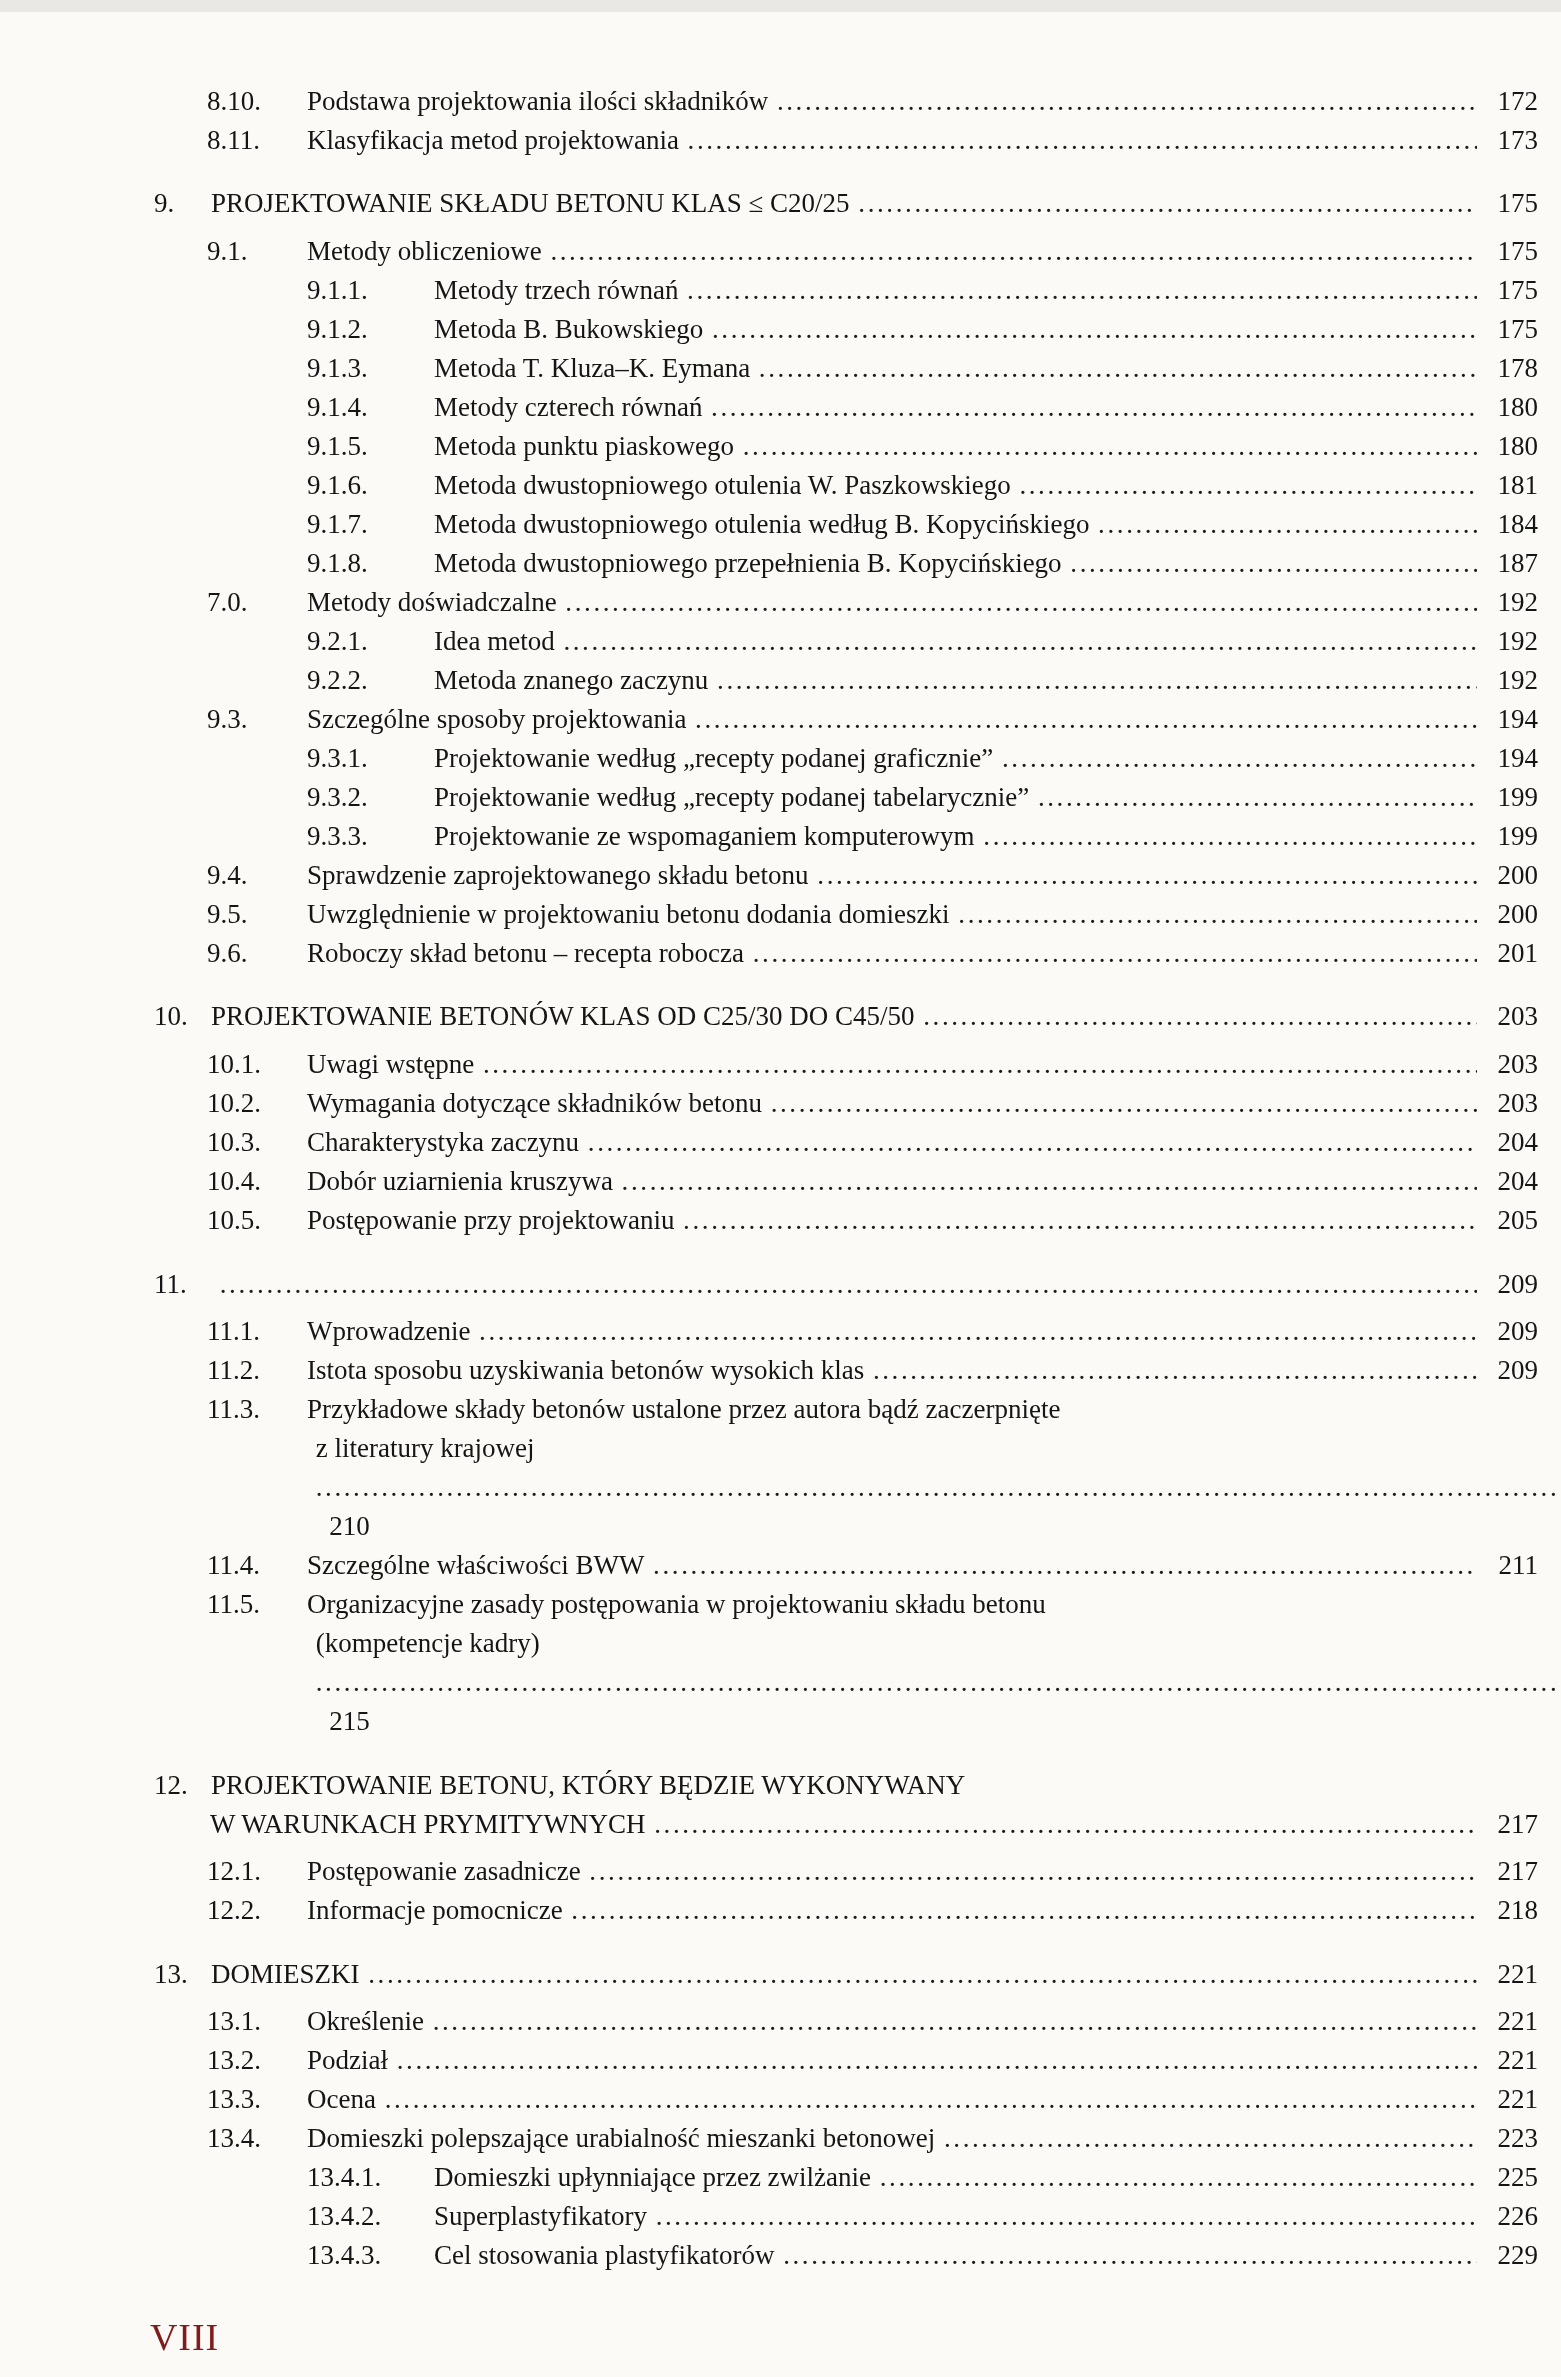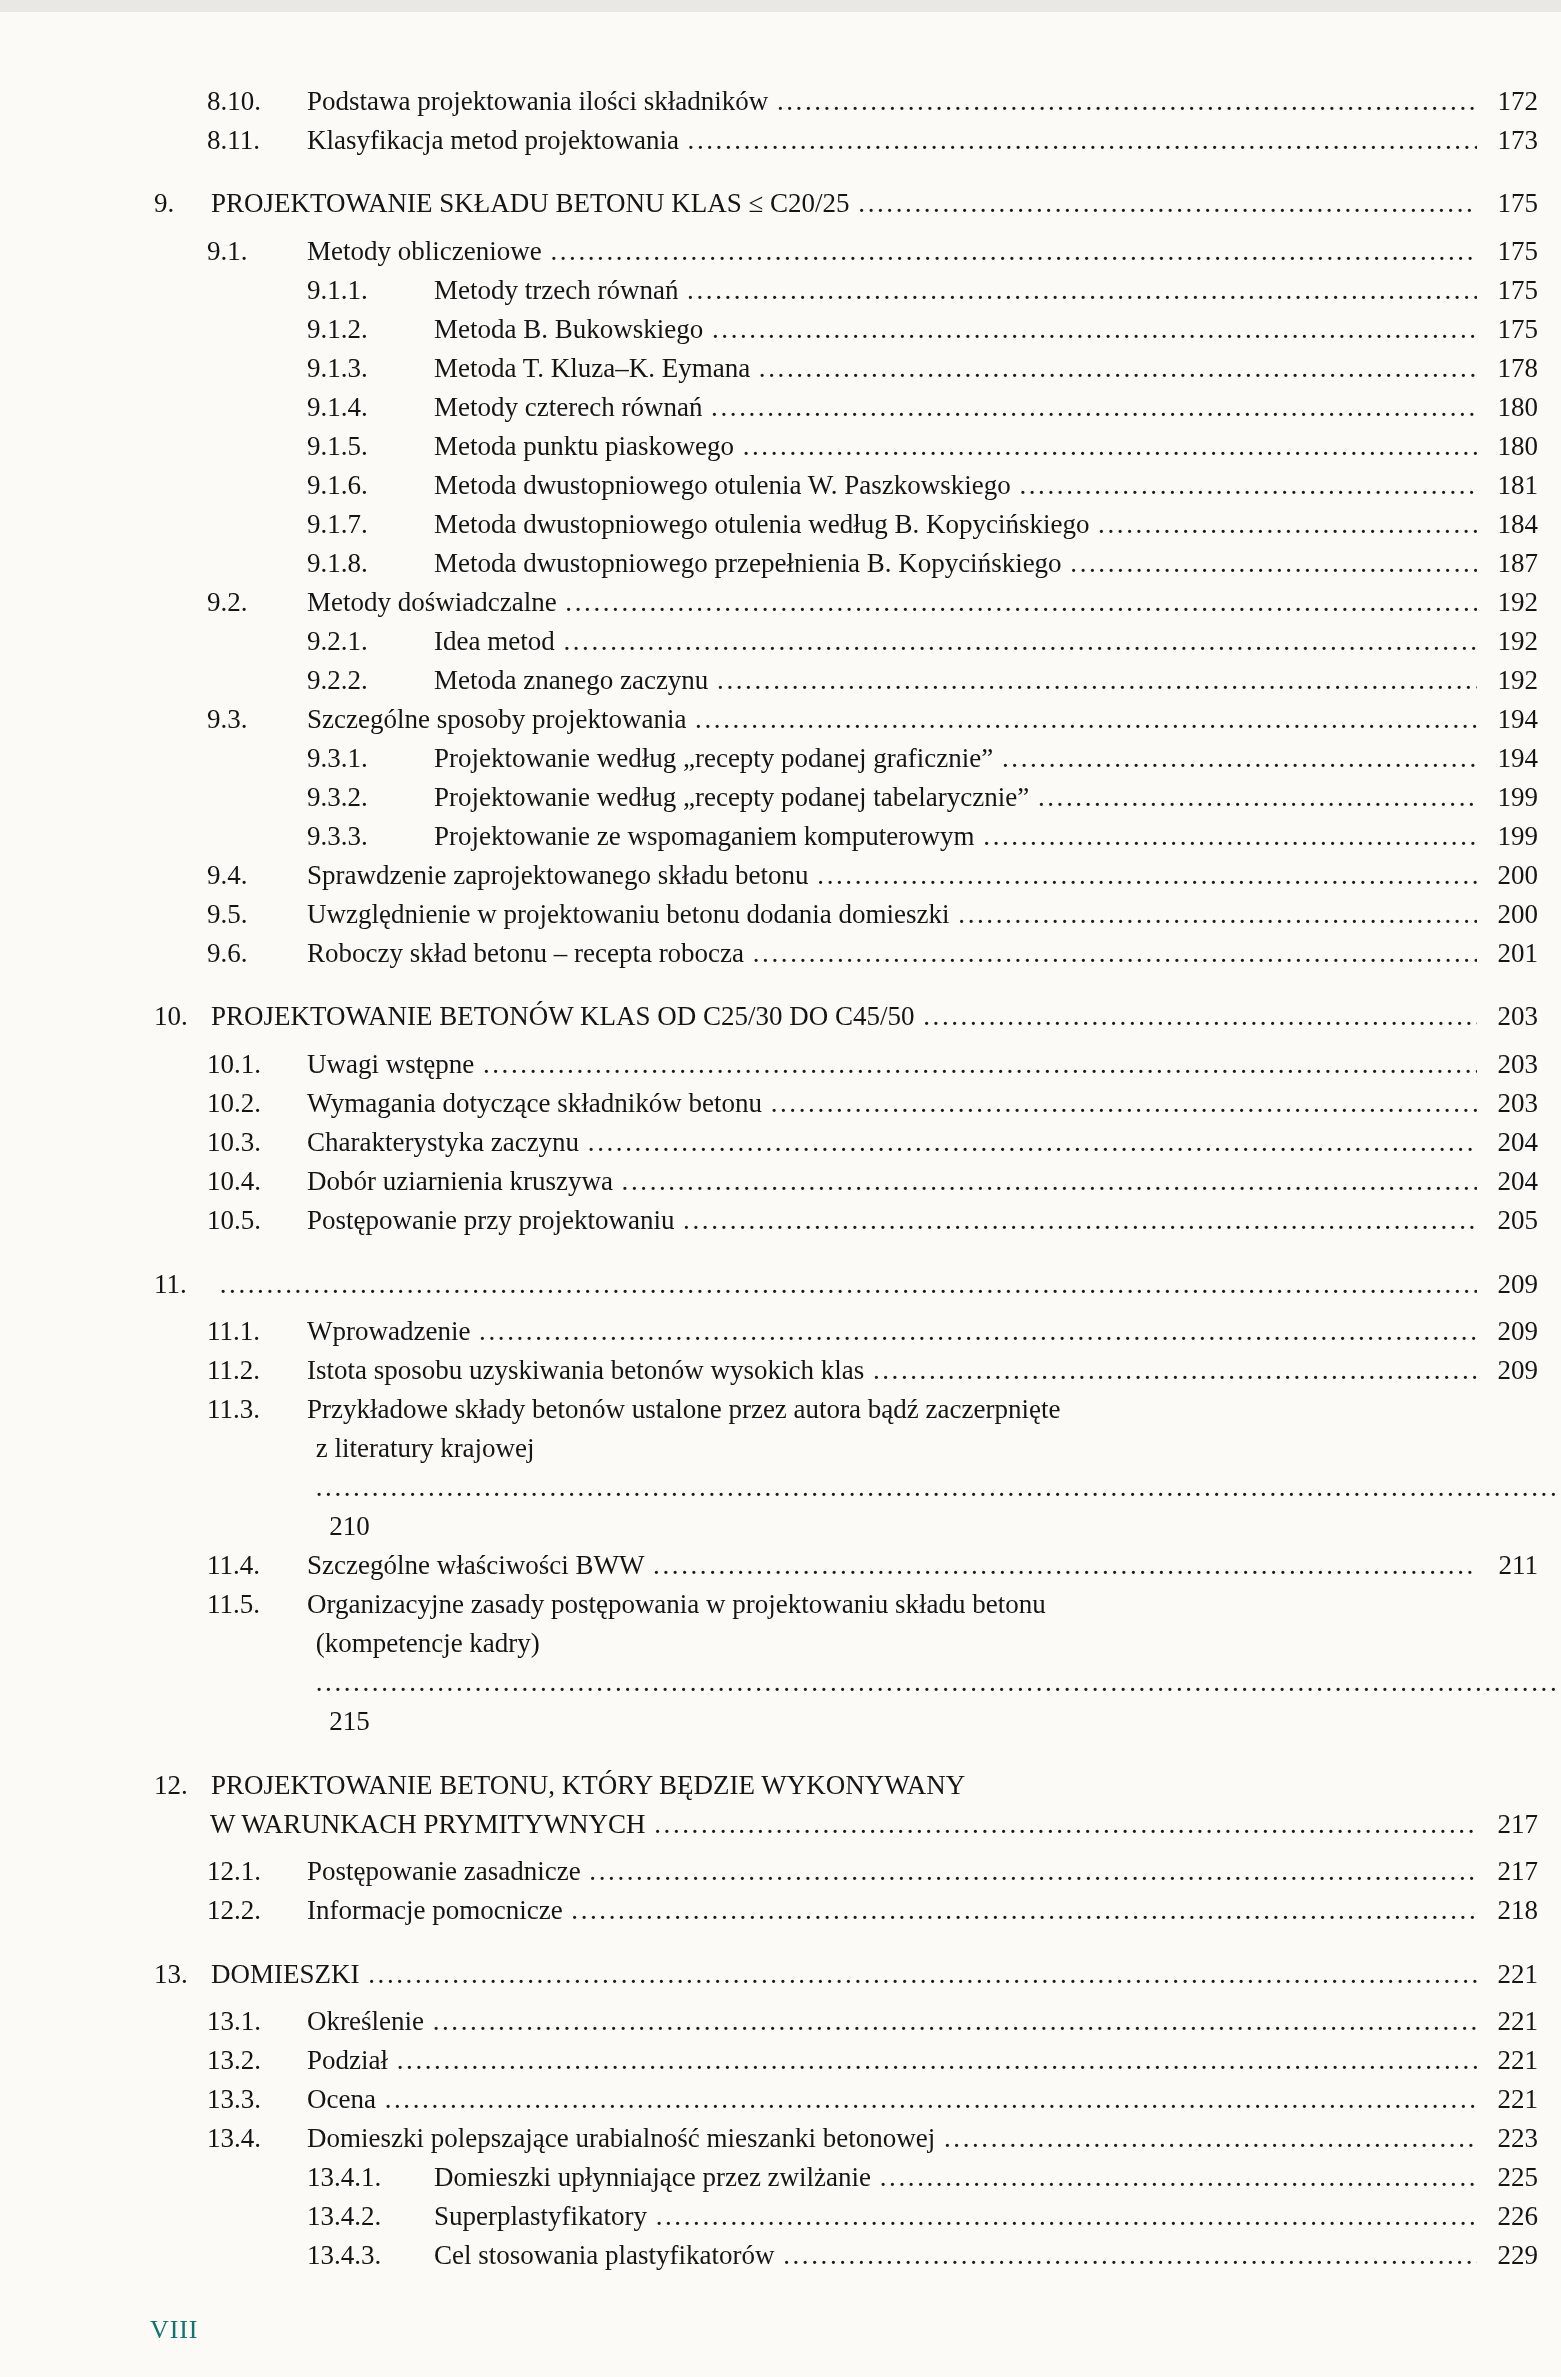--- a/index.html
+++ b/index.html
@@ -49,23 +49,23 @@
   .pagenum {
     flex-shrink: 0;
     min-width: 54px;
     text-align: right;
   }
   .chapter-start { margin-top: 24.4px; }
   .chapter-after { margin-bottom: 8.7px; }
   .footer {
     margin-top: 40px;
     padding-left: 150px;
-    font-size: 26px;
+    font-size: 38px;
     letter-spacing: 0.9px;
-    color: #0f766e;
+    color: #7f1d1d;
   }
 </style>
 </head>
 <body>
 
 <div class="page">
   <div class="toc">
       <div class="toc-row level-2">
         <span class="num">8.10.</span>
         <span class="title">Podstawa projektowania ilości składników</span>
@@ -132,21 +132,21 @@
         <span class="leader"></span>
         <span class="pagenum">184</span>
       </div>
       <div class="toc-row level-3">
         <span class="num">9.1.8.</span>
         <span class="title">Metoda dwustopniowego przepełnienia B. Kopycińskiego</span>
         <span class="leader"></span>
         <span class="pagenum">187</span>
       </div>
       <div class="toc-row level-2">
-        <span class="num">9.2.</span>
+        <span class="num">7.0.</span>
         <span class="title">Metody doświadczalne</span>
         <span class="leader"></span>
         <span class="pagenum">192</span>
       </div>
       <div class="toc-row level-3">
         <span class="num">9.2.1.</span>
         <span class="title">Idea metod</span>
         <span class="leader"></span>
         <span class="pagenum">192</span>
       </div>

